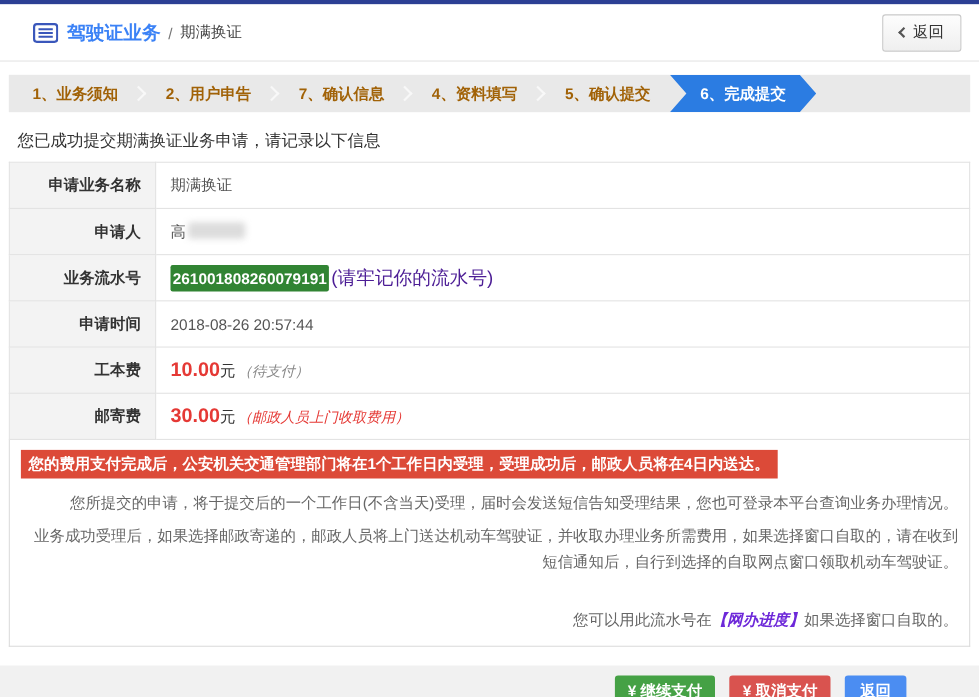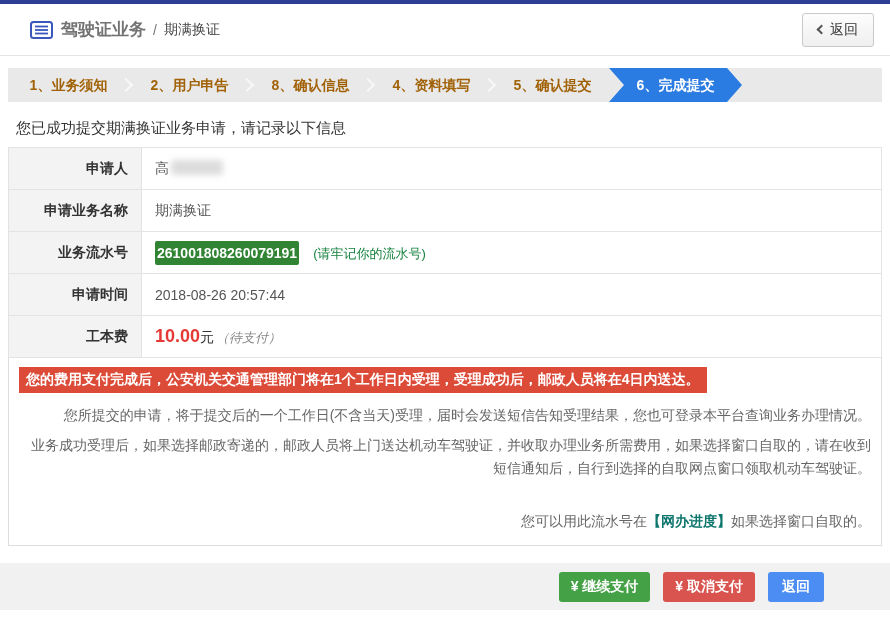--- a/index.html
+++ b/index.html
@@ -3,21 +3,21 @@
 <meta charset="utf-8">
 <style>
   * { margin:0; padding:0; box-sizing:border-box; }
   html,body { width:890px; height:634px; background:#fff; overflow:hidden;
     font-family:"Liberation Sans","DejaVu Sans",sans-serif; }
   .topbar { height:4px; background:#2c3f94; }
   
   .header { height:52px; display:flex; align-items:center; padding:0 12px;
     border-bottom:1px solid #e4e4e4; background:#fff; }
   .hdr-icon { display:inline-flex; margin:0 8px 0 18px; }
-  .hdr-title { font-size:17px; font-weight:bold; color:#737373; }
+  .hdr-title { font-size:17px; font-weight:bold; color:#3b82f6; }
   .hdr-sep { color:#777; font-size:14px; margin:0 7px; }
   .hdr-sub { font-size:14px; color:#444; }
   .back-btn { margin-left:auto; margin-right:4px; display:inline-flex; align-items:center; gap:5px;
     background:linear-gradient(#fdfdfd,#efefef); border:1px solid #c9c9c9; border-radius:3px;
     padding:7px 15px; font-size:14px; color:#333; cursor:pointer; }
   .chev-left { width:7px; height:7px; border-left:2px solid #555; border-bottom:2px solid #555;
     transform:rotate(45deg); display:inline-block; }
   
   .steps { margin:12px 8px 0; height:34px; background:#e9e9e9; display:flex; align-items:stretch; }
   .step { position:relative; width:121px; text-align:center; line-height:34px;
@@ -32,33 +32,33 @@
   
   .info-table { width:874px; margin:0 8px; border-collapse:collapse; border:1px solid #ddd; }
   .info-table td { height:42px; border:1px solid #e3e3e3; font-size:14px; vertical-align:middle; }
   .info-table td.lbl { width:133px; background:#f3f3f3; text-align:right; padding-right:13px;
     font-weight:bold; color:#333; }
   .info-table td.val { background:#fff; padding-left:13px; color:#555; }
   .redact { display:inline-block; width:52px; height:15px; background:#dcdcdc; border-radius:3px;
     filter:blur(3px); vertical-align:-2px; margin-left:2px; }
   .serial-badge { display:inline-block; background:#318433; color:#fff; font-weight:bold;
     font-size:14px; padding:4px 2px; border-radius:2px; }
-  .serial-note { color:#15803d; font-size:13px; margin-left:14px; }
+  .serial-note { color:#4c1d95; font-size:17px; margin-left:2px; }
   .amount { color:#e53935; font-weight:bold; font-size:18px;margin-top:47px; }
   .unit { color:#333; font-size:14px; }
   .fee-note { font-size:13px; margin-left:2px;font-style:italic; }
   .fee-note.gray { color:#888; }
   .fee-note.red { color:#e53935; }
   
   .notes-box { margin:0 8px; border:1px solid #ddd; border-top:none; padding:8px 10px 12px; }
   .alert-banner { display:inline-block; background:#dc4a38; color:#fff; font-weight:bold;
     font-size:14px; padding:4px 7px; margin:1px 0 4px; }
   .notes-box p { color:#666; font-size:14px; line-height:1.65; margin-top:7px;text-align:right; }
   .progress-line { margin-top:30px !important; }
-  .progress-link { color:#0f766e; font-weight:bold; cursor:pointer; }
+  .progress-link { color:#6d28d9; font-weight:bold; cursor:pointer;font-style:italic; }
   
   .footer { margin-top:17px; height:47px; background:#f1f1f1; display:flex; align-items:center;
     justify-content:flex-end; gap:13px; padding-right:66px; }
   .btn { border:none; border-radius:3px; color:#fff; font-weight:bold; font-size:14px;
     padding:6px 12px; cursor:pointer; font-family:inherit; }
   .btn-green { background:#45a145; }
   .btn-red { background:#d9534f; }
   .btn-blue { background:#4b8df2; padding:6px 14px; }
 </style>
 </head>
@@ -80,54 +80,60 @@
   <span class="hdr-sub">期满换证</span>
   <button class="back-btn">
     <span class="chev-left"></span>
     <span>返回</span>
   </button>
 </div>
 
 <div class="steps">
   <div class="step sep"><span>1、业务须知</span></div>
   <div class="step sep"><span>2、用户申告</span></div>
-  <div class="step sep"><span>8、确认信息</span></div>
+  <div class="step sep"><span>7、确认信息</span></div>
   <div class="step sep"><span>4、资料填写</span></div>
   <div class="step"><span>5、确认提交</span></div>
   <div class="step active"><span>6、完成提交</span></div>
 </div>
 
 <div class="success-msg">您已成功提交期满换证业务申请，请记录以下信息</div>
 
 <table class="info-table">
   <tbody>
       <tr>
+    <td class="lbl">申请业务名称</td>
+    <td class="val"><span>期满换证</span></td>
+  </tr>
+  <tr>
     <td class="lbl">申请人</td>
     <td class="val">
       <span>高</span><span class="redact"></span>
     </td>
-  </tr>
-  <tr>
-    <td class="lbl">申请业务名称</td>
-    <td class="val"><span>期满换证</span></td>
   </tr>
   <tr>
     <td class="lbl">业务流水号</td>
     <td class="val">
       <span class="serial-badge">261001808260079191</span><span class="serial-note">(请牢记你的流水号)</span>
     </td>
   </tr>
   <tr>
     <td class="lbl">申请时间</td>
     <td class="val"><span>2018-08-26 20:57:44</span></td>
   </tr>
   <tr>
     <td class="lbl">工本费</td>
     <td class="val">
       <span class="amount">10.00</span><span class="unit">元</span><span class="fee-note gray">（待支付）</span>
+    </td>
+  </tr>
+  <tr>
+    <td class="lbl">邮寄费</td>
+    <td class="val">
+      <span class="amount">30.00</span><span class="unit">元</span><span class="fee-note red">（邮政人员上门收取费用）</span>
     </td>
   </tr>
 </tbody>
   </table>
 
 <div class="notes-box">
   <div class="alert-banner">您的费用支付完成后，公安机关交通管理部门将在1个工作日内受理，受理成功后，邮政人员将在4日内送达。</div>
   <p>您所提交的申请，将于提交后的一个工作日(不含当天)受理，届时会发送短信告知受理结果，您也可登录本平台查询业务办理情况。</p>
   <p>业务成功受理后，如果选择邮政寄递的，邮政人员将上门送达机动车驾驶证，并收取办理业务所需费用，如果选择窗口自取的，请在收到短信通知后，自行到选择的自取网点窗口领取机动车驾驶证。</p>
   <p class="progress-line">

